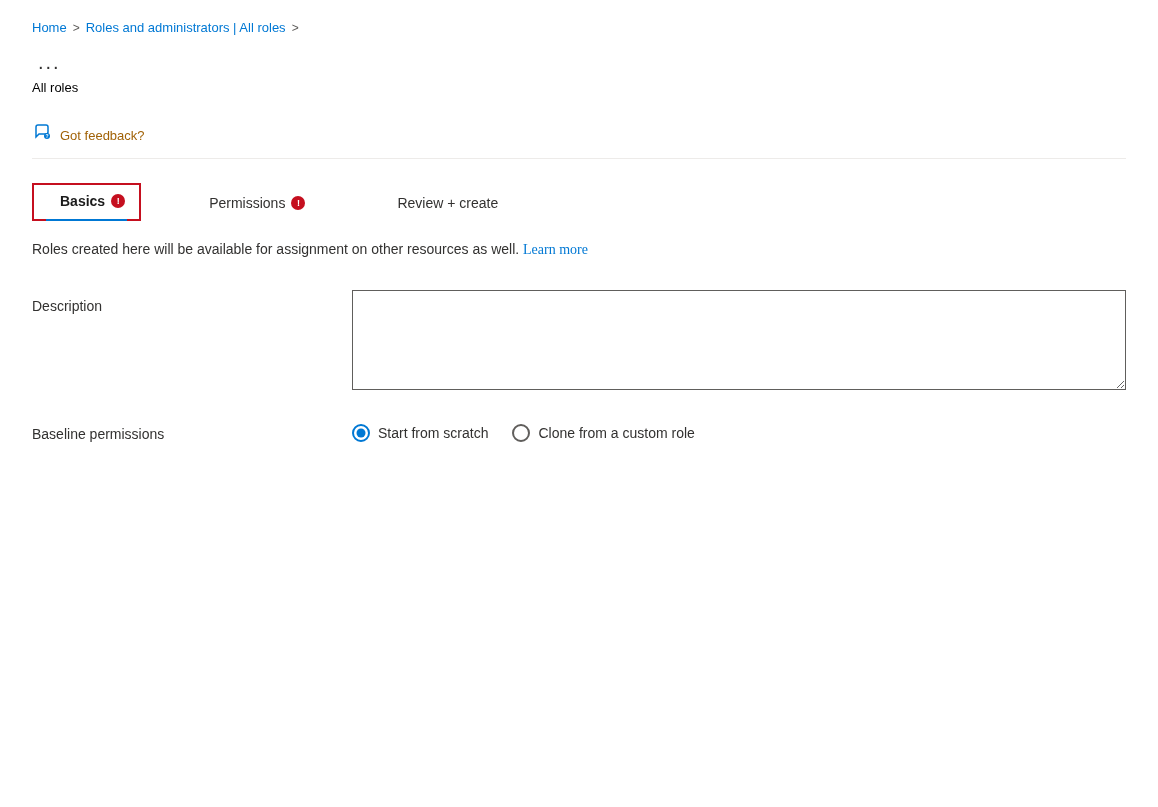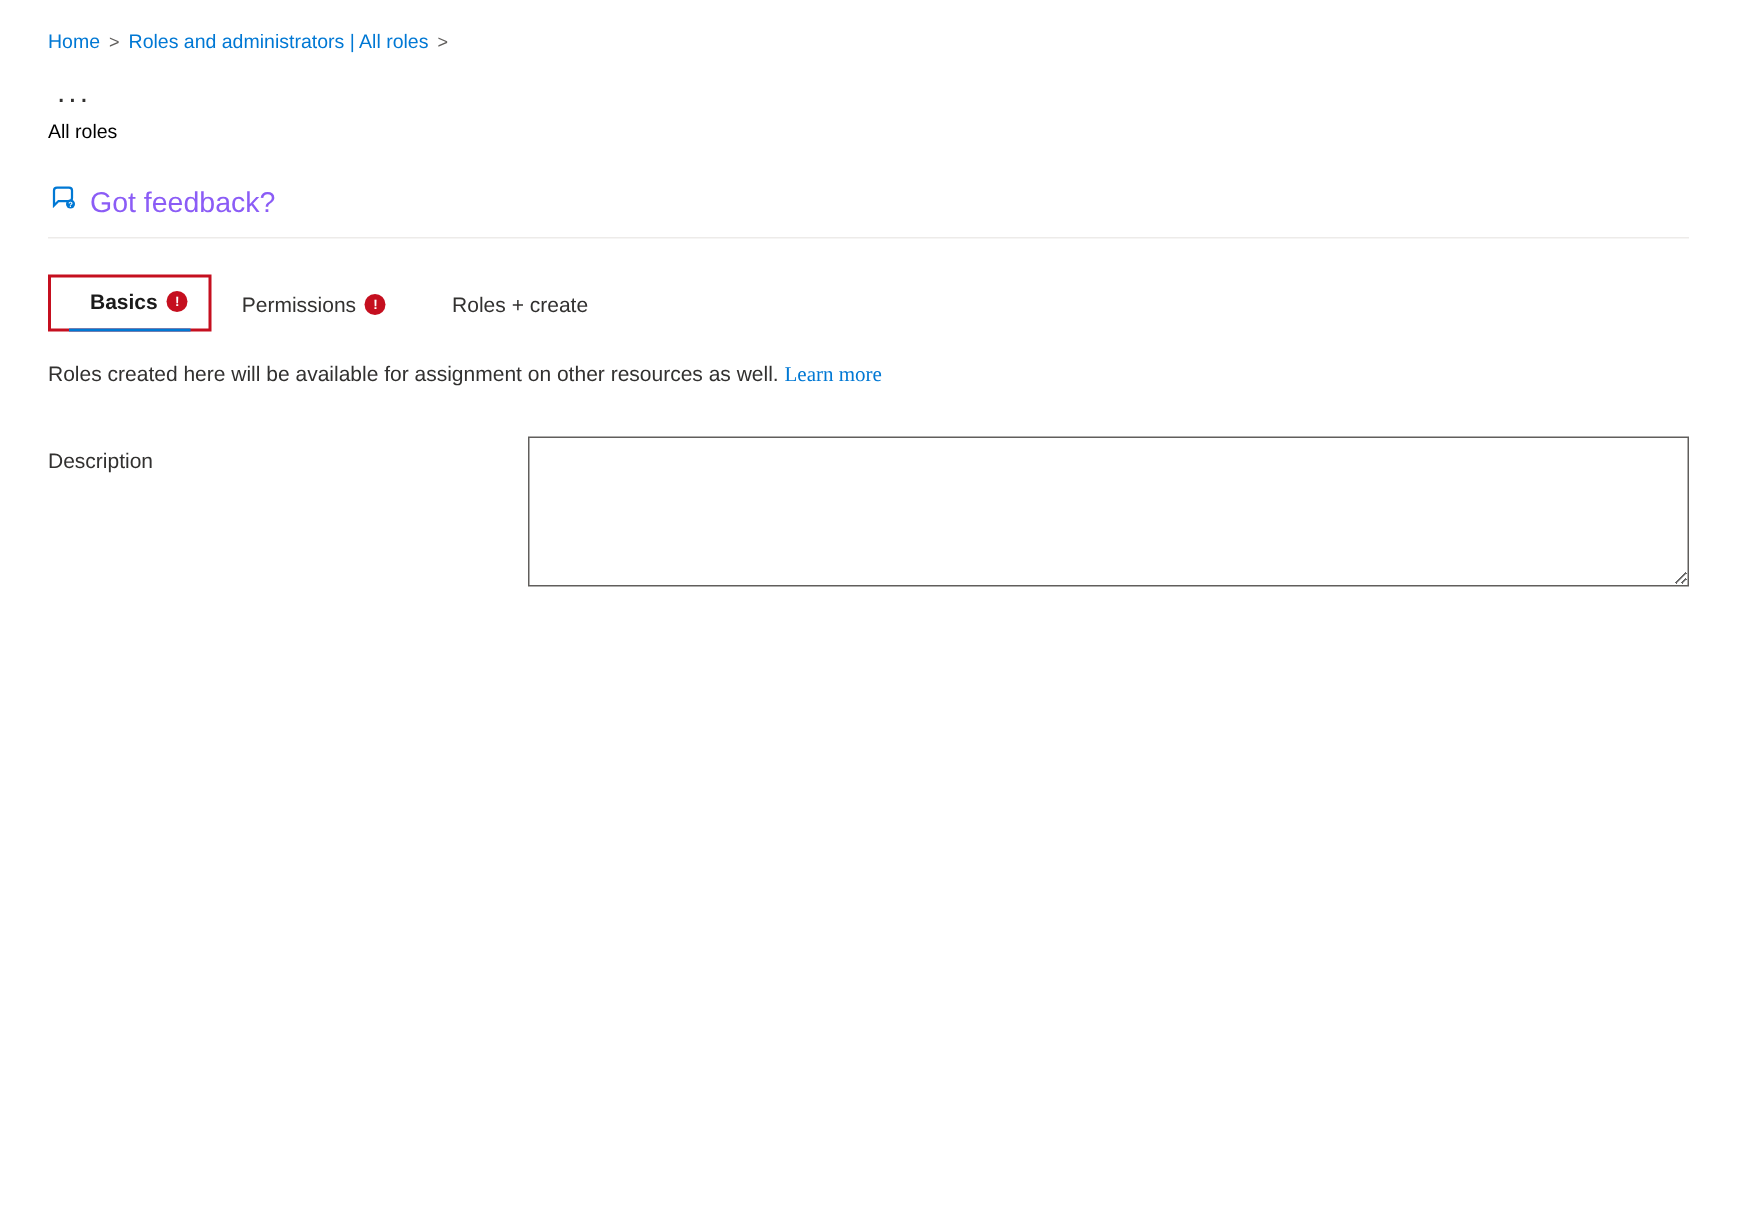--- a/index.html
+++ b/index.html
@@ -76,44 +76,45 @@
       border-bottom: 1px solid #edebe9;
       margin-bottom: 24px;
     }
 
     .feedback-icon {
       color: #0078d4;
       font-size: 18px;
     }
 
     .feedback-link {
-      color: #8b5cf6;
+      color: #a16207;
       text-decoration: none;
       cursor: pointer;
-      font-size: 19px;
+      font-size: 13px;
     }
 
     .tabs-container {
       display: flex;
       align-items: flex-end;
       gap: 0;
       margin-bottom: 20px;
     }
 
     .tab {
       display: flex;
       align-items: center;
       gap: 6px;
       padding: 8px 16px 10px 28px;
       cursor: pointer;
       font-size: 14px;
       color: #323130;
       border: none;
       background: none;
       position: relative;
+      margin-left: 48px;
     }
 
     .tab-error-dot {
       display: inline-flex;
       align-items: center;
       justify-content: center;
       width: 14px;
       height: 14px;
       border-radius: 50%;
       background: #c50f1f;
@@ -279,33 +280,48 @@
     </div>
     <div style="position:absolute; bottom:0; left:14px; right:14px; height:2px; background:#0078d4;"></div>
   </div>
 
   <div class="tab" style="padding-left:20px;">
     <span>Permissions</span>
     <span class="tab-error-dot">!</span>
   </div>
 
   <div class="tab">
-    <span>Roles + create</span>
+    <span>Review + create</span>
   </div>
 </div>
 
 <div class="info-text">
   <span>Roles created here will be available for assignment on other resources as well.</span>
   <a>Learn more</a>
 </div>
 
 <div class="form-section">
 
 
   <div class="form-row">
     <div class="form-label">
       <span>Description</span>
     </div>
     <textarea class="form-textarea" style=""></textarea>
   </div>
 
+  <div class="form-row">
+    <div class="form-label">
+      <span>Baseline permissions</span>
+    </div>
+    <div class="radio-group">
+      <label class="radio-option">
+        <input type="radio" class="radio-input" name="baseline" checked="" style="">
+        <span>Start from scratch</span>
+      </label>
+      <label class="radio-option">
+        <input type="radio" class="radio-input" name="baseline" style="">
+        <span>Clone from a custom role</span>
+      </label>
+    </div>
+  </div>
 
 </div>
 
 </body></html>

